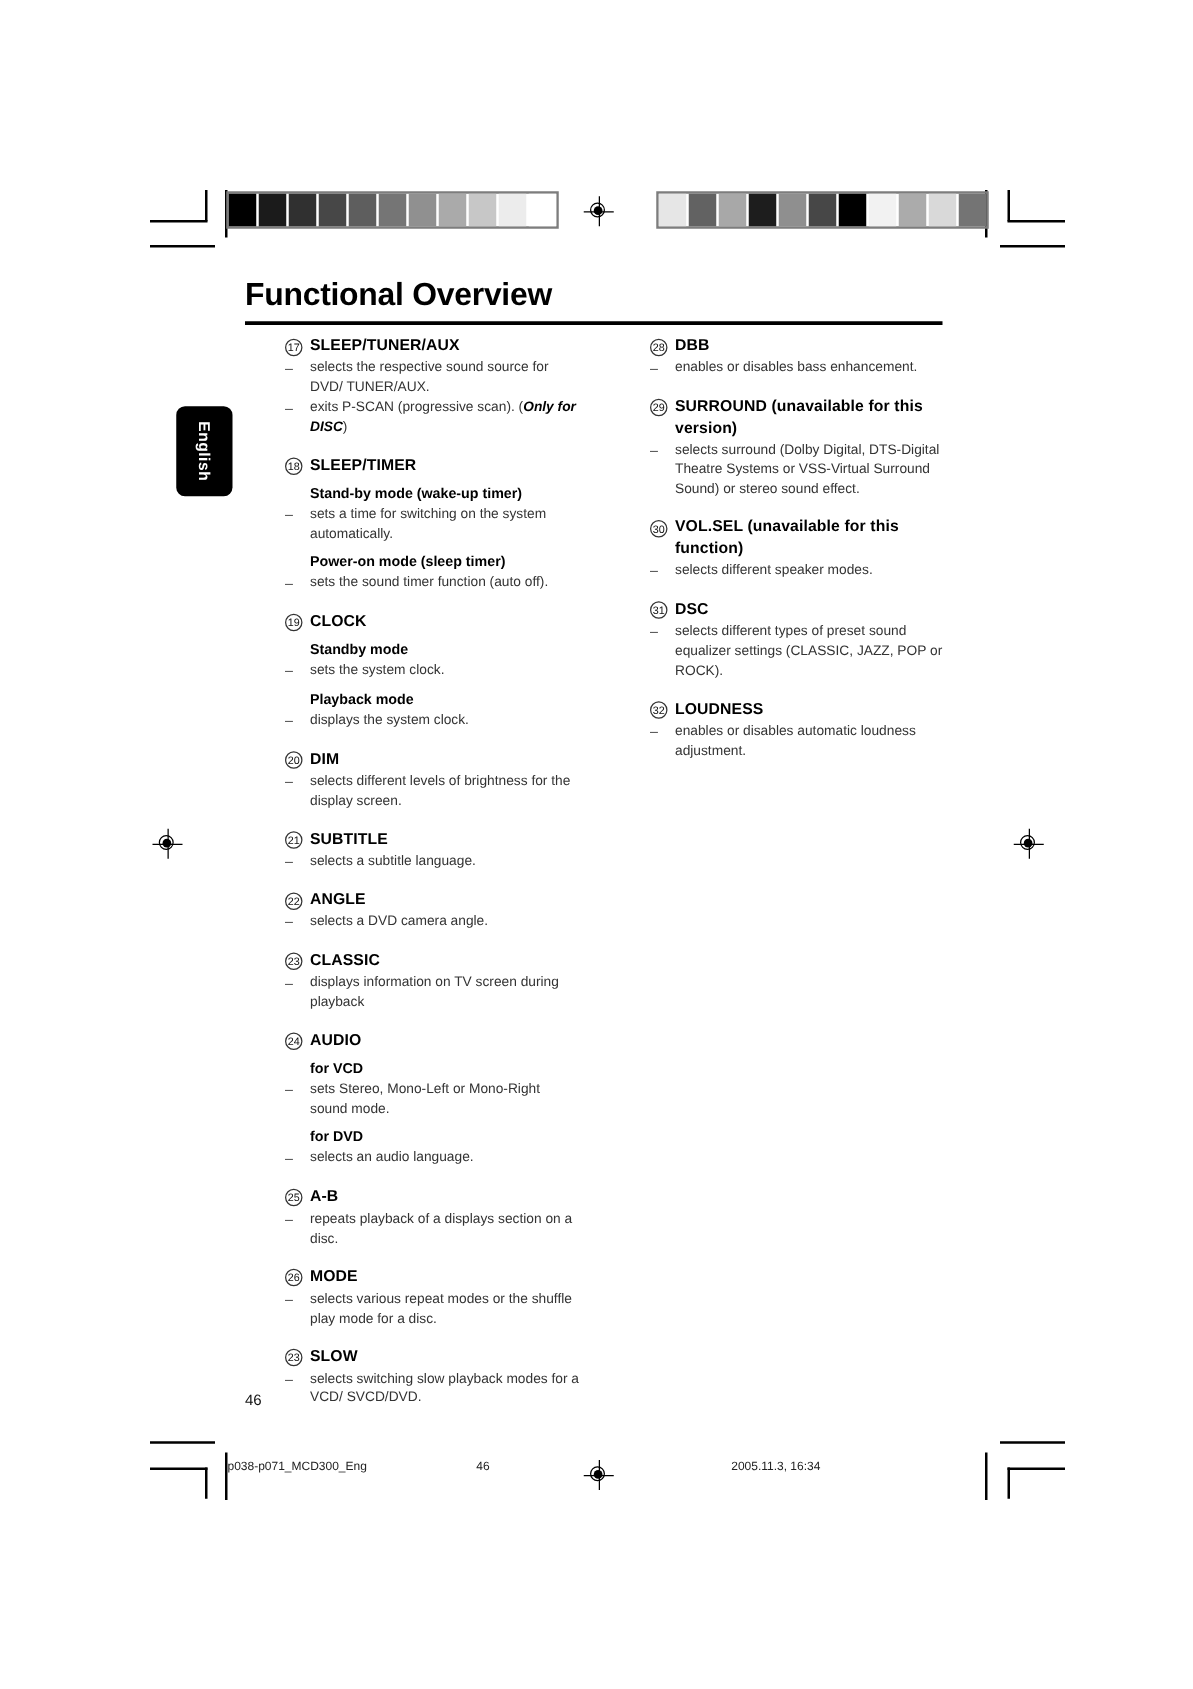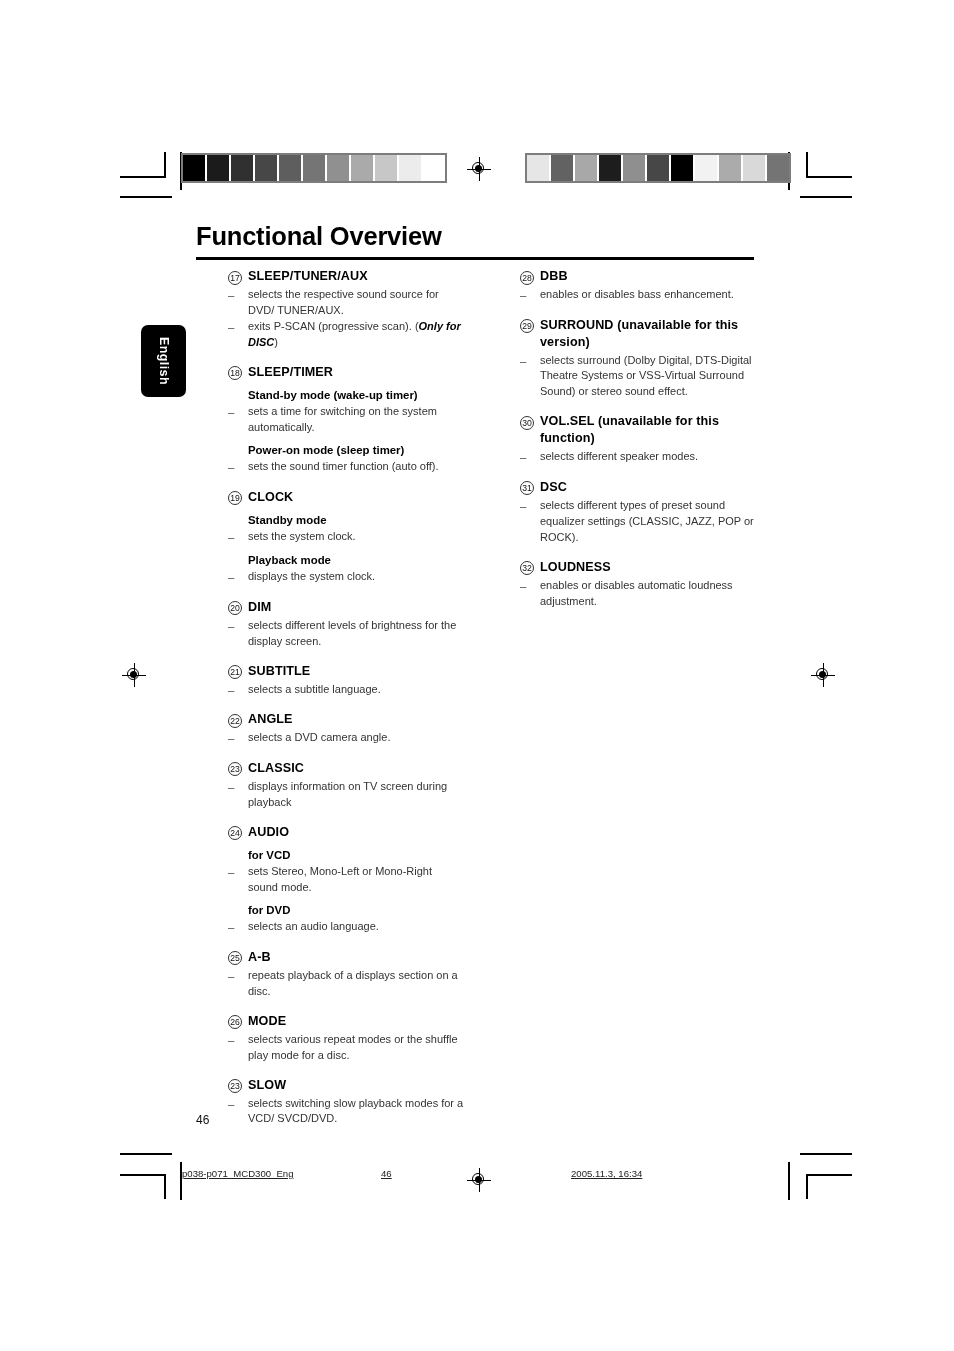--- a/index.html
+++ b/index.html
@@ -183,21 +183,20 @@
     top: 1113px;
     font-size: 12px;
     color: #111;
   }
   .footer-meta {
     position: absolute;
     font-size: 9.6px;
     color: #222;
     font-family: "Liberation Sans", sans-serif;
     white-space: nowrap;
-    text-decoration: underline;
   }
 </style>
 </head>
 <body>
 
 <div class="crop-line crop-h" style="left:120px; top:196px; width:52px;"></div>
 <div class="crop-line crop-h" style="left:120px; top:176px; width:46px;"></div>
 <div class="crop-line crop-v" style="left:164px; top:152px; height:25px;"></div>
 <div class="crop-line crop-v" style="left:180px; top:152px; height:38px;"></div>
 
@@ -461,13 +460,13 @@
           <div class="bullet-text">enables or disables automatic loudness adjustment.</div>
         </div>
       </div>
     </div>
 </div>
 
 <div class="folio">46</div>
 
 <div class="footer-meta" style="left:182px; top:1168px;">p038-p071_MCD300_Eng</div>
 <div class="footer-meta" style="left:381px; top:1168px;">46</div>
-<div class="footer-meta" style="left:571px; top:1168px;">2005.11.3, 16:34</div>
+<div class="footer-meta" style="left:585px; top:1168px;">2005.11.3, 16:34</div>
 
 </body></html>

